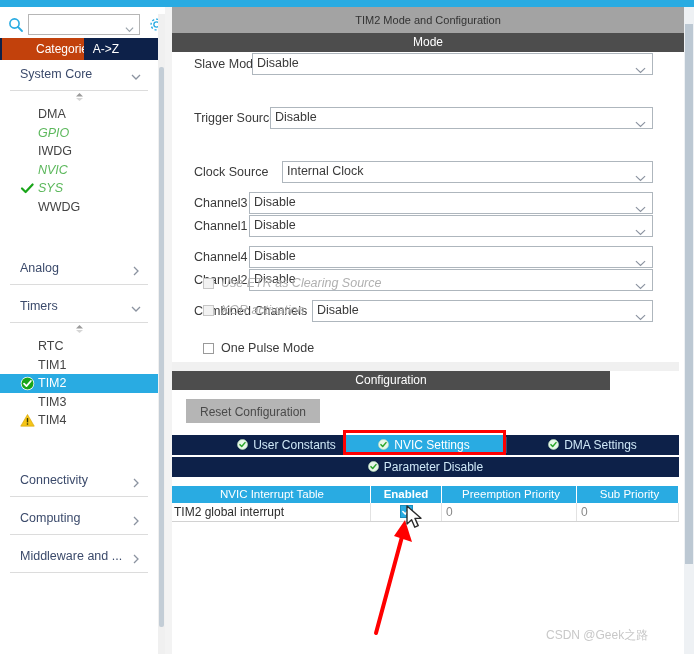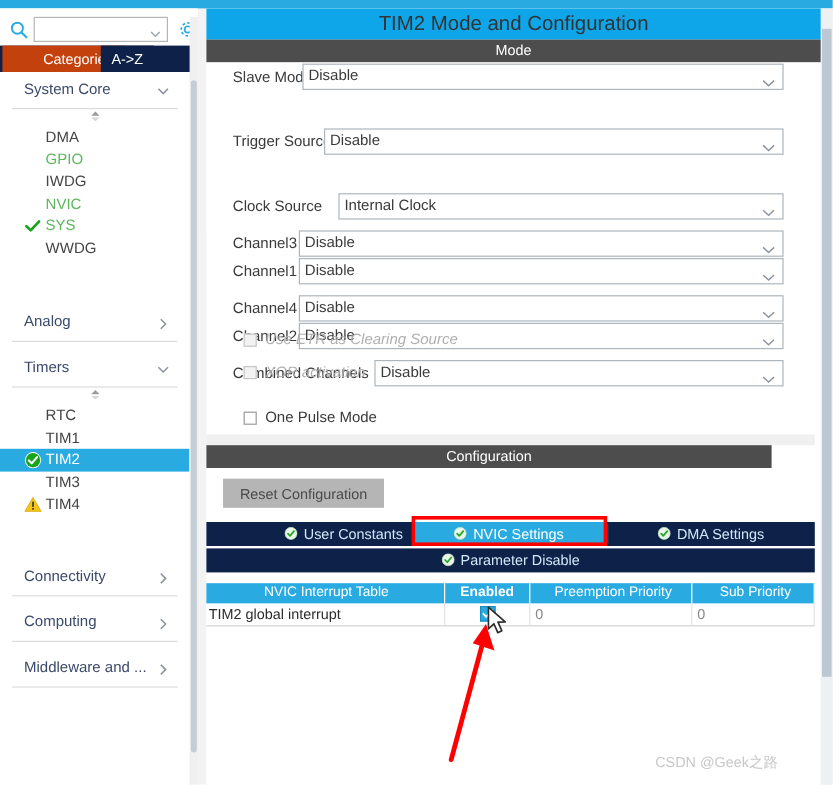--- a/index.html
+++ b/index.html
@@ -37,33 +37,33 @@
     background:#ffffff;overflow:hidden;}
   .sect-head{position:relative;margin:0 10px;height:30px;border-bottom:1px solid #dcdcdc;}
   .sect-head .lbl{position:absolute;left:10px;top:7px;font-size:12.5px;color:#3b4a6b;}
   .sect-head .chev{position:absolute;right:6px;top:9px;width:12px;height:12px;}
   .scroll-glyph{height:14px;text-align:center;}
   .scroll-glyph svg{display:block;margin:0 auto;}
 
   .ip-list{margin:0;padding:0;list-style:none;}
   .ip-item{position:relative;height:18.5px;line-height:18.5px;padding-left:38px;
     font-size:12.5px;color:#444;white-space:nowrap;}
-  .ip-item.green{color:#5cb85c;}
+  .ip-item.green{color:#5cb85c;font-style:italic;}
   .ip-item.sel{background:#29abe2;color:#ffffff;}
   .ip-item .mk{position:absolute;left:20px;top:2px;width:15px;height:15px;}
 
   .gap{height:10px;}
 
   
   .lp-divider{position:absolute;left:158px;top:7px;width:7px;height:647px;background:#f0f0f0;}
   .lp-sb{position:absolute;left:159px;top:60px;width:5px;height:560px;background:#c3cdd6;border-radius:2px;}
 
   
   .main-panel{position:absolute;left:172px;top:7px;width:512px;height:647px;background:#ffffff;}
-  .panel-title{height:26px;line-height:26px;text-align:center;font-size:17px;color:#333;background:#0ea5e9;}
+  .panel-title{height:26px;line-height:26px;text-align:center;font-size:11px;color:#333;background:#a3a3a3;}
   .band{height:19px;line-height:19px;text-align:center;font-size:12px;color:#ffffff;background:#4d4d4d;}
 
   .mode-area{position:relative;height:139px;background:#ffffff;}
   .frow{position:relative;height:27px;}
   .frow .flabel{position:absolute;top:5px;font-size:12.5px;color:#3a3a3a;white-space:nowrap;}
   .combo{position:absolute;top:1px;height:22px;border:1px solid #aeb6bd;background:#ffffff;box-sizing:border-box;}
   .combo .val{position:absolute;left:4px;top:2px;font-size:12.5px;color:#3a3a3a;white-space:nowrap;}
   .combo .cv{position:absolute;right:6px;top:6px;width:11px;height:8px;}
 
   .chkrow{position:relative;height:27px;}
@@ -405,21 +405,21 @@
         <span class="txt dis">XOR activation</span>
       </div>
     </div>
 
     <div class="chkrow" style="position:absolute;top:330px;left:0;right:0">
       <span class="box"></span>
       <span class="txt">One Pulse Mode</span>
     </div>
 
     <div style="position:absolute;top:355px;left:0;width:507px;height:9px;background:#f0f0f0"></div>
-    <div class="band" style="position:absolute;top:364px;left:0;width:471px">Configuration</div>
+    <div class="band" style="position:absolute;top:364px;left:0;width:438px">Configuration</div>
 
     <div class="config-area" style="position:absolute;top:383px;left:0;width:507px;height:264px">
 
       <div class="reset-btn">Reset Configuration</div>
 
       <div class="tabbar" style="top:45px">
         <div class="ctab" style="left:2px;width:225px">
           <span class="dot">
             <svg width="11" height="11" viewBox="0 0 14 14">
               <circle cx="7" cy="7" r="6.4" fill="#e8f7e8" stroke="#b9dfb9" stroke-width="0.8"></circle>

